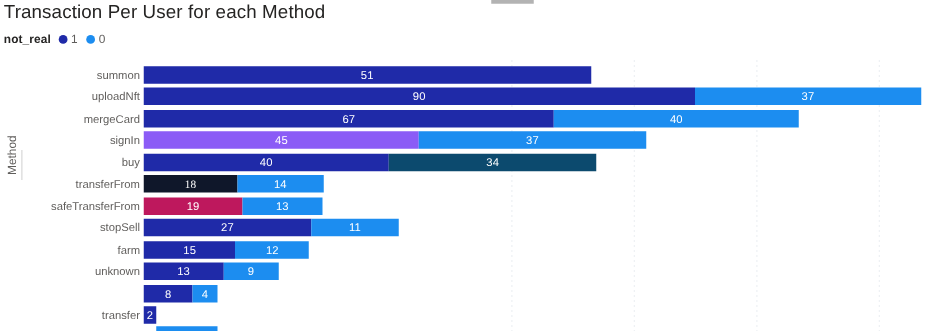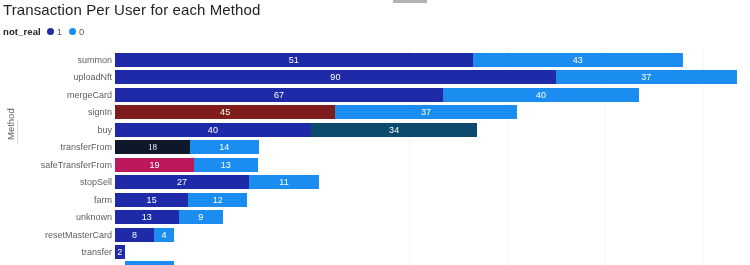--- a/index.html
+++ b/index.html
@@ -200,23 +200,20 @@
       <div class="gridline" style="left: 604.764px;"></div>
       <div class="gridline" style="left: 702.717px;"></div>
     </div>
   <div id="bars">
       <div class="bar-row" style="top: 5px;">
         <div class="bar-label">summon</div>
         <div class="bar-track">
           <div class="seg seg-1" style="width: 357.528px; background: rgb(31, 42, 168);">
             <span class="seg-value">51</span>
           </div>
-          <div class="seg seg-0" style="width: 210.598px; background: rgb(28, 141, 240);">
-            <span class="seg-value">43</span>
-          </div>
         </div>
       </div>
       <div class="bar-row" style="top: 22.45px;">
         <div class="bar-label">uploadNft</div>
         <div class="bar-track">
           <div class="seg seg-1" style="width: 440.787px; background: rgb(31, 42, 168);">
             <span class="seg-value">90</span>
           </div>
           <div class="seg seg-0" style="width: 181.213px; background: rgb(28, 141, 240);">
             <span class="seg-value">37</span>
@@ -230,21 +227,21 @@
             <span class="seg-value">67</span>
           </div>
           <div class="seg seg-0" style="width: 195.906px; background: rgb(28, 141, 240);">
             <span class="seg-value">40</span>
           </div>
         </div>
       </div>
       <div class="bar-row" style="top: 57.35px;">
         <div class="bar-label">signIn</div>
         <div class="bar-track">
-          <div class="seg seg-1" style="width: 220.394px; background: #7f1d1d;">
+          <div class="seg seg-1" style="width: 220.394px; background: #8b5cf6;">
             <span class="seg-value">45</span>
           </div>
           <div class="seg seg-0" style="width: 181.213px; background: rgb(28, 141, 240);">
             <span class="seg-value">37</span>
           </div>
         </div>
       </div>
       <div class="bar-row" style="top: 74.8px;">
         <div class="bar-label">buy</div>
         <div class="bar-track">
@@ -305,21 +302,20 @@
         <div class="bar-track">
           <div class="seg seg-1" style="width: 63.6693px; background: rgb(31, 42, 168);">
             <span class="seg-value">13</span>
           </div>
           <div class="seg seg-0" style="width: 44.0787px; background: rgb(28, 141, 240);">
             <span class="seg-value">9</span>
           </div>
         </div>
       </div>
       <div class="bar-row" style="top: 179.5px;">
-        <div class="bar-label">resetMasterCard</div>
         <div class="bar-track">
           <div class="seg seg-1" style="width: 39.1811px; background: rgb(31, 42, 168);">
             <span class="seg-value">8</span>
           </div>
           <div class="seg seg-0" style="width: 19.5906px; background: rgb(28, 141, 240);">
             <span class="seg-value">4</span>
           </div>
         </div>
       </div>
       <div class="bar-row" style="top: 196.95px;">

